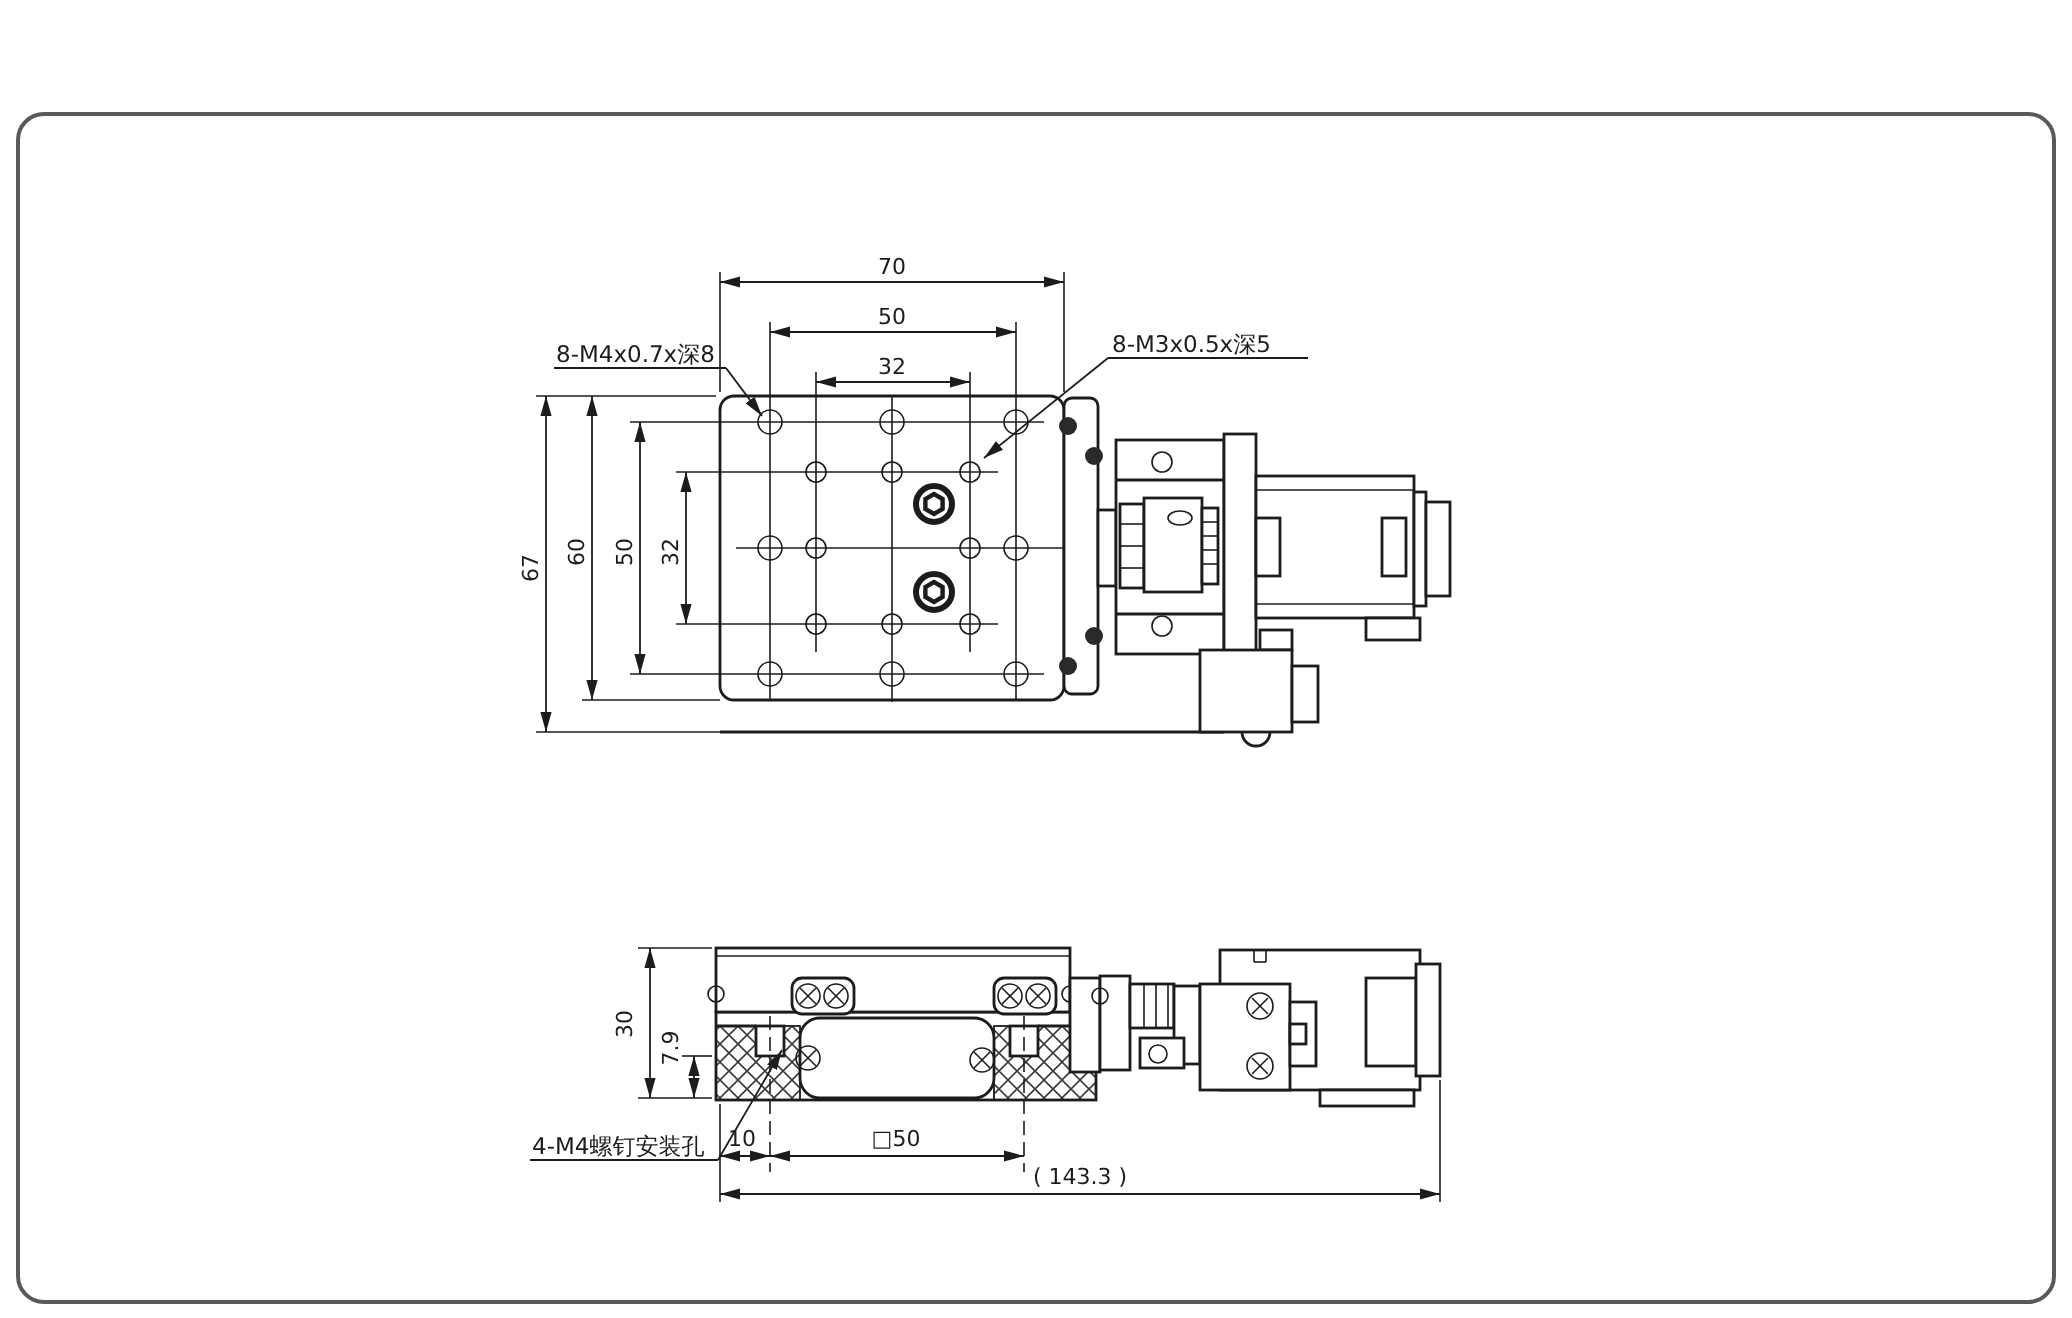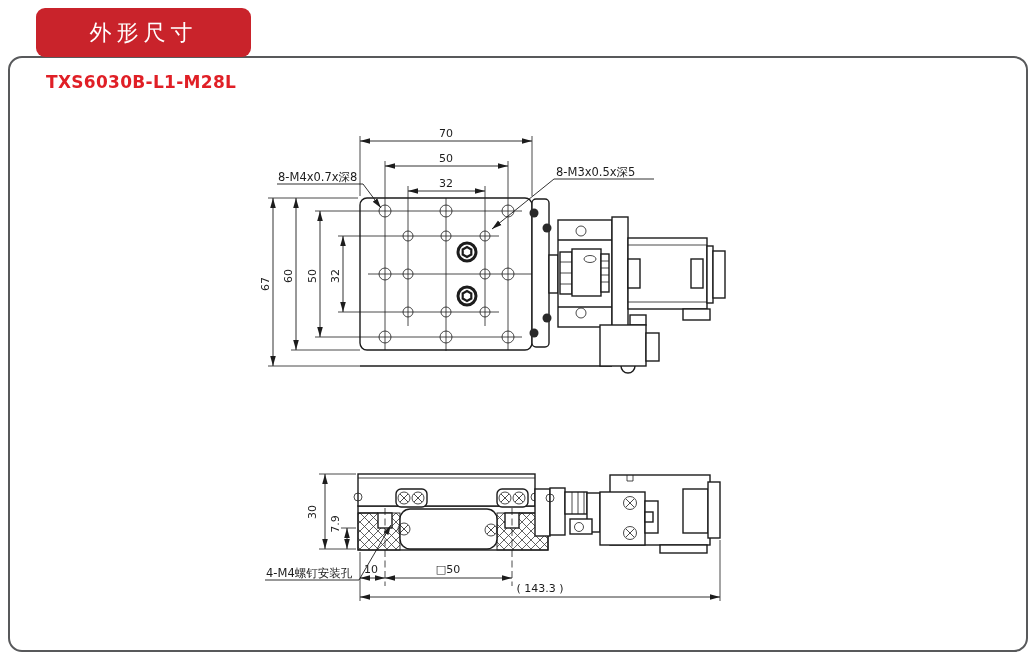--- a/index.html
+++ b/index.html
@@ -19,25 +19,21 @@
   .diml{stroke:#1c1c1c;stroke-width:0.9;fill:none;}
   .dash{stroke:#1c1c1c;stroke-width:0.8;fill:none;stroke-dasharray:7 3.5;}
   .dkfill{fill:#2a2a2a;stroke:none;}
   .dimtxt{font-size:11px;fill:#1c1c1c;}
   .lbltxt{font-size:11.5px;fill:#1c1c1c;}
 </style>
 </head>
 <body>
 
 <div id="stage">
-  <div id="tab">
-    <span class="tab-text">外形尺寸</span>
-  </div>
   <div id="panel"></div>
-  <div id="model-title">TXS6030B-L1-M28L</div>
 
   <svg width="1036" height="659" viewBox="0 0 1036 659">
     <defs>
       <marker id="ar" markerWidth="12" markerHeight="9" refX="10" refY="4" orient="auto-start-reverse" markerUnits="userSpaceOnUse">
         <path d="M10,4 L0,1.2 L0,6.8 Z" fill="#1c1c1c"></path>
       </marker>
       <pattern id="xh" width="9" height="9" patternUnits="userSpaceOnUse">
         <path d="M0,9 L9,0 M0,0 L9,9" stroke="#3a3a3a" stroke-width="0.8" fill="none"></path>
       </pattern>
     </defs>

